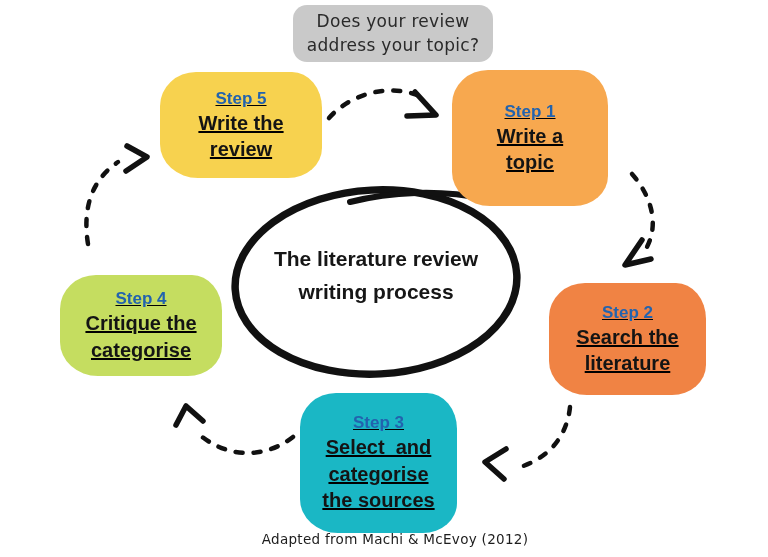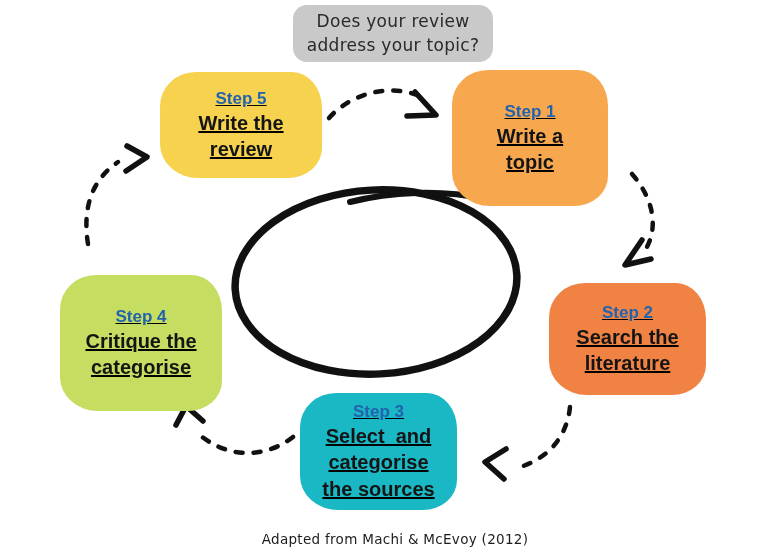--- a/index.html
+++ b/index.html
@@ -24,22 +24,22 @@
     justify-content:center;text-align:center;
     border-radius:36px 30px 34px 38px / 34px 36px 30px 34px;
     text-decoration:underline;
   }
   .step-label{font-weight:bold;font-size:17px;color:#2263ae;line-height:1.3;}
   .step-desc{font-weight:bold;font-size:20px;color:#141414;line-height:1.32;white-space:pre-wrap;}
 
   .pos-step5{left:160px;top:72px;width:162px;height:106px;}
   .pos-step1{left:452px;top:70px;width:156px;height:136px;}
   .pos-step2{left:543px;top:283px;width:157px;height:112px;}
-  .pos-step3{left:300px;top:393px;width:157px;height:117px;}
-  .pos-step4{left:60px;top:275px;width:162px;height:136px;}
+  .pos-step3{left:300px;top:393px;width:157px;height:140px;}
+  .pos-step4{left:60px;top:275px;width:162px;height:101px;}
 
   .center-title{
     position:absolute;left:236px;top:243px;width:280px;text-align:center;
     font-weight:bold;font-size:21px;line-height:1.55;color:#161616;white-space:pre-wrap;
   }
   .caption{
     position:absolute;left:225px;top:531px;width:340px;text-align:center;
     font-family:"DejaVu Sans",sans-serif;font-size:13.5px;color:#1d1d1d;letter-spacing:.3px;
   }
 </style>
@@ -110,16 +110,18 @@
 categorise
 the sources</div>
   </div>
 
   <div class="box pos-step4" style="background: rgb(197, 221, 96);">
     <div class="step-label">Step 4</div>
     <div class="step-desc">Critique the
 categorise</div>
   </div>
 
+  <div class="center-title">The literature review
+writing process</div>
 
   <div class="caption">Adapted from Machi &amp; McEvoy (2012)</div>
 
 </div>
 
 </body></html>

